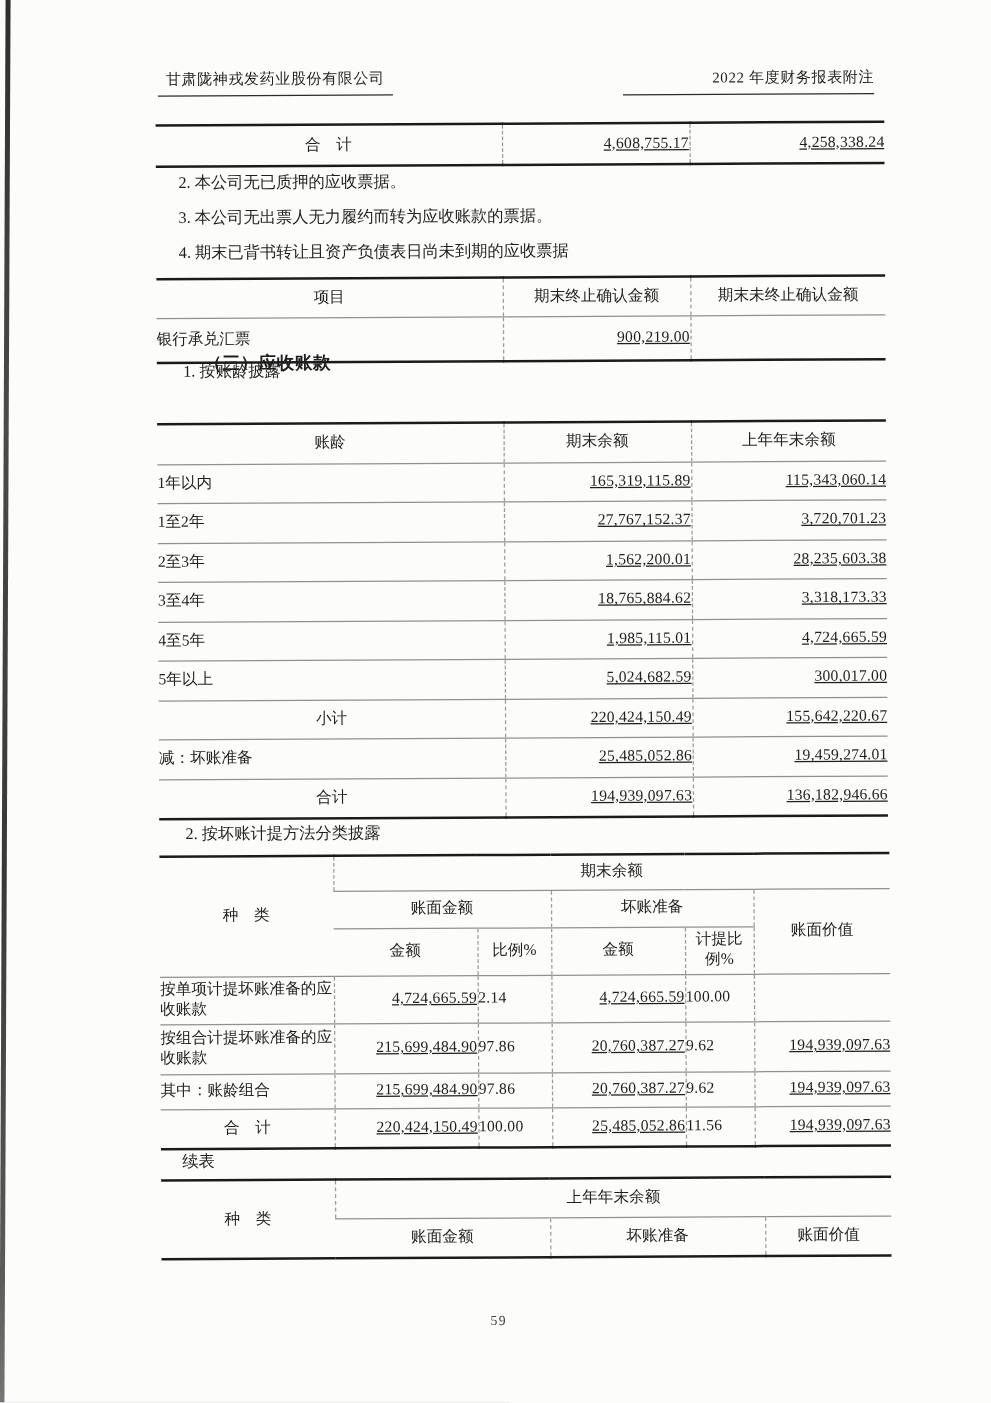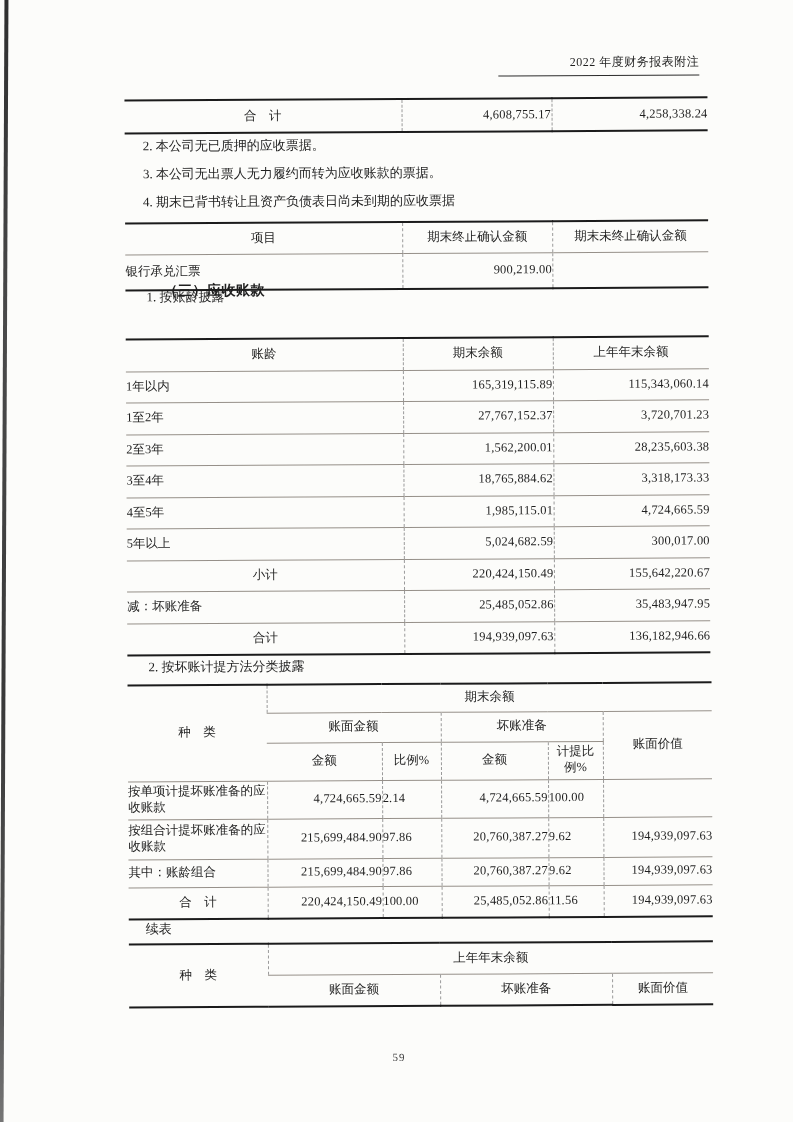--- a/index.html
+++ b/index.html
@@ -27,41 +27,42 @@
     position:absolute;border-collapse:collapse;table-layout:fixed;
     border-top:2.5px solid #1b1b1b;border-bottom:2.5px solid #1b1b1b;
     font-size:12.5px;
   }
   .tbl td{vertical-align:middle;line-height:1.25;padding:0;overflow:hidden;}
   .tbl td + td{border-left:1px dashed #9a9a9a;}
   .tbl tr + tr td{border-top:1px solid #969089;}
   .hcell{text-align:center;}
   .lbl{text-align:left;padding-left:8px;}
   .clbl{text-align:center;}
-  .num{text-align:right;padding-right:10px;letter-spacing:.2px;white-space:nowrap;}
+  .num{text-align:right;padding-right:10px;letter-spacing:.2px;white-space:nowrap;text-decoration:underline;}
   .pct{text-align:left;letter-spacing:.2px;}
   .two{line-height:15px;padding-top:2px;padding-bottom:2px;margin-left:28px;}
   .wrapn{padding:0 6px;line-height:15px;}
 
   .tblA{left:127px;top:98px;width:583px;}
   .tblB{left:127px;top:221px;width:583px;}
   .tblC{left:127px;top:337px;width:583px;}
   .tblD{left:127px;top:683px;width:584px;}
   .tblE{left:127px;top:942px;width:584px;}
 
   .pageno{position:absolute;left:0;top:1051px;width:100%;text-align:center;font-size:11px;letter-spacing:1px;color:#3f3f3f;}
 </style>
 </head>
 <body>
 
 <div class="page">
   <div class="scan-edge"></div>
 
   <div class="content">
 
+    <div class="hdr hdr-left">甘肃陇神戎发药业股份有限公司</div>
     <div class="hdr hdr-right">2022 年度财务报表附注</div>
 
     <table class="tbl tblA">
       <colgroup>
           <col style="width:277px">
           <col style="width:150px">
           <col style="width:156px">
         </colgroup>
       <tbody>
           <tr style="height:33px">
@@ -142,21 +143,21 @@
         <td class="num">300,017.00</td>
       </tr>
       <tr style="height:31.5px">
         <td class="clbl">小计</td>
         <td class="num">220,424,150.49</td>
         <td class="num">155,642,220.67</td>
       </tr>
       <tr style="height:31.5px">
         <td class="lbl">减：坏账准备</td>
         <td class="num">25,485,052.86</td>
-        <td class="num">35,483,947.95</td>
+        <td class="num">19,459,274.01</td>
       </tr>
       <tr style="height:31.5px">
         <td class="clbl">合计</td>
         <td class="num">194,939,097.63</td>
         <td class="num">136,182,946.66</td>
       </tr>
     </tbody>
       </table>
 
     <div class="para" style="left:148px;top:658px">2. 按坏账计提方法分类披露</div>

